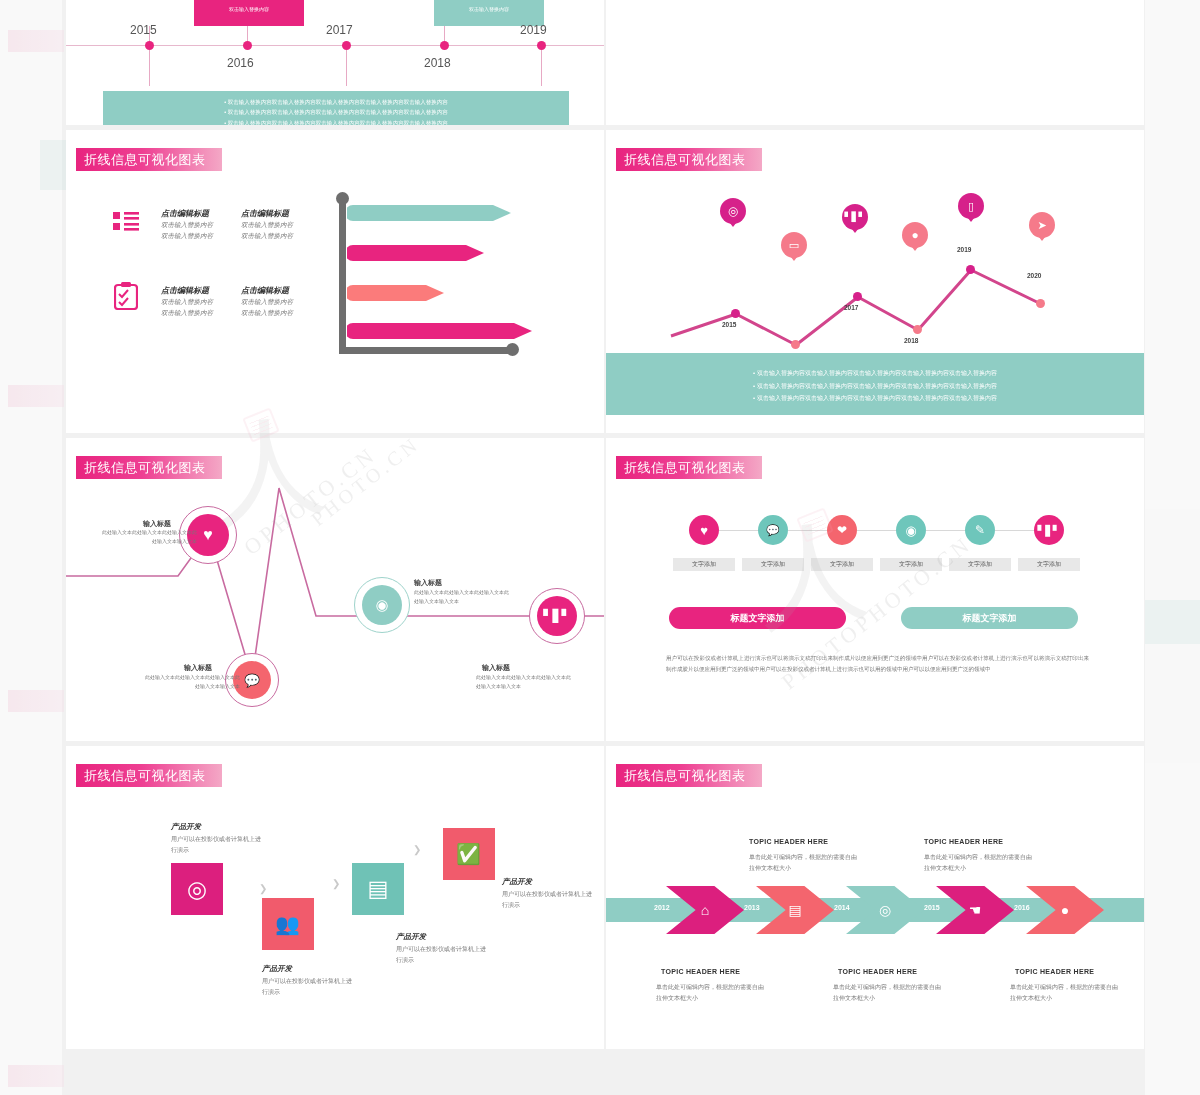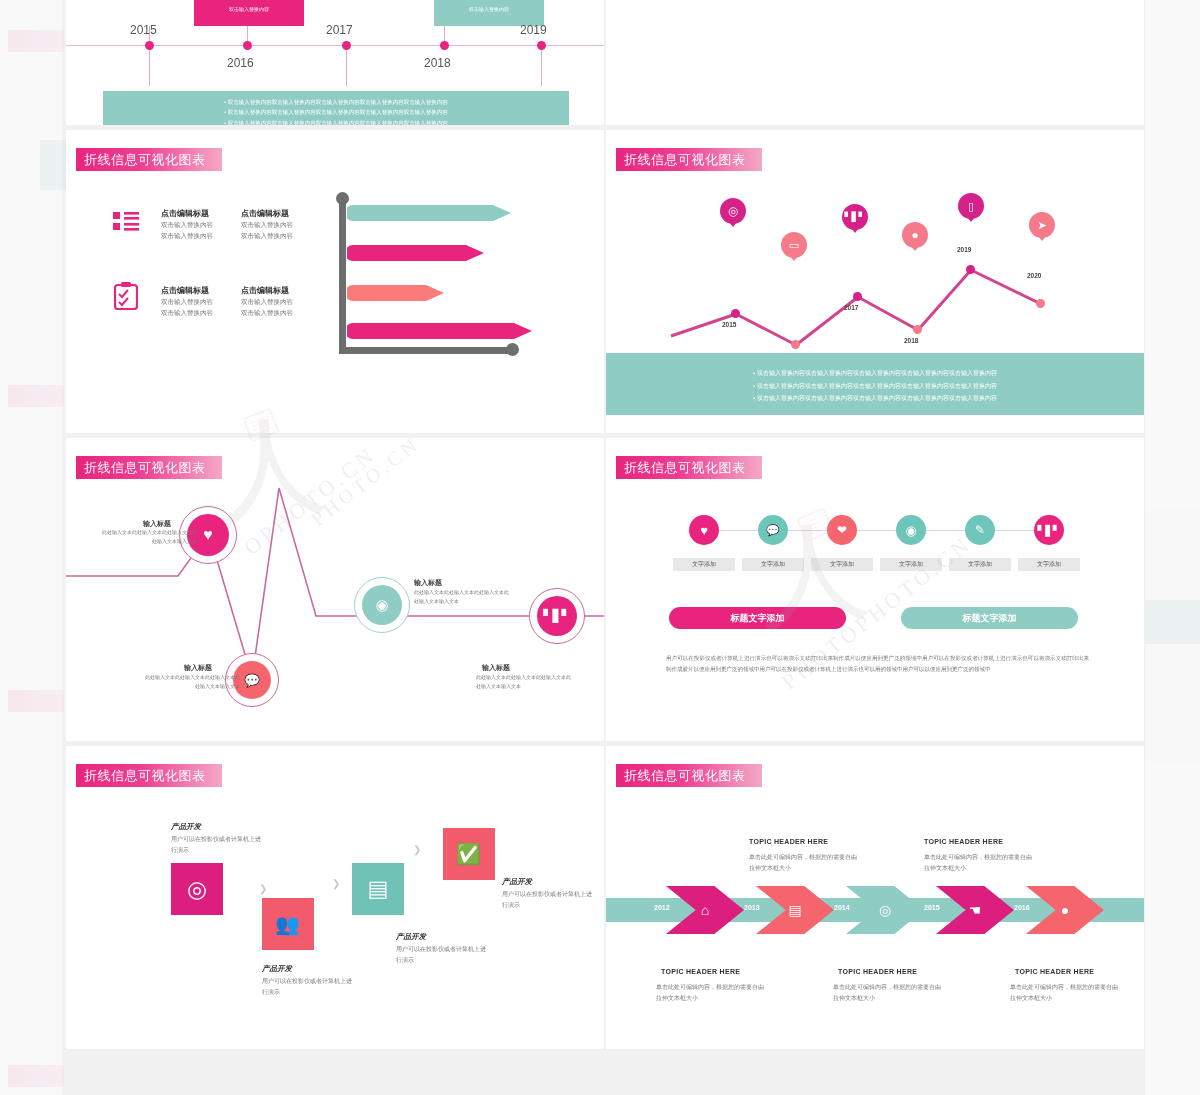--- a/index.html
+++ b/index.html
@@ -73,21 +73,21 @@
     text-align: center;
   }
   .tl-note li:before { content: "• "; }
 
   
   .zz-wrap { position: absolute; inset: 0; }
   .lbl-title { position: absolute; font-size: 7px; color: #444; font-weight: bold; }
   .lbl-body  { position: absolute; font-size: 5px; color: #777; line-height: 1.8; width: 96px; }
 
   
-  .lg-item { position: absolute; }
+  .lg-item { position: absolute; font-style: italic; }
   .lg-h { font-size: 8px; font-weight: bold; color: #333; }
   .lg-p { font-size: 6.5px; color: #777; line-height: 1.75; }
   .axis-v { position: absolute; width: 7px; background: #6e6e6e; }
   .axis-h { position: absolute; height: 7px; background: #6e6e6e; }
   .axis-knob { position: absolute; width: 13px; height: 13px; border-radius: 50%; background: #6e6e6e; }
   .bararrow { position: absolute; height: 19px; }
 
   
   .pin { position: absolute; width: 26px; height: 34px; }
   .pin .head {

